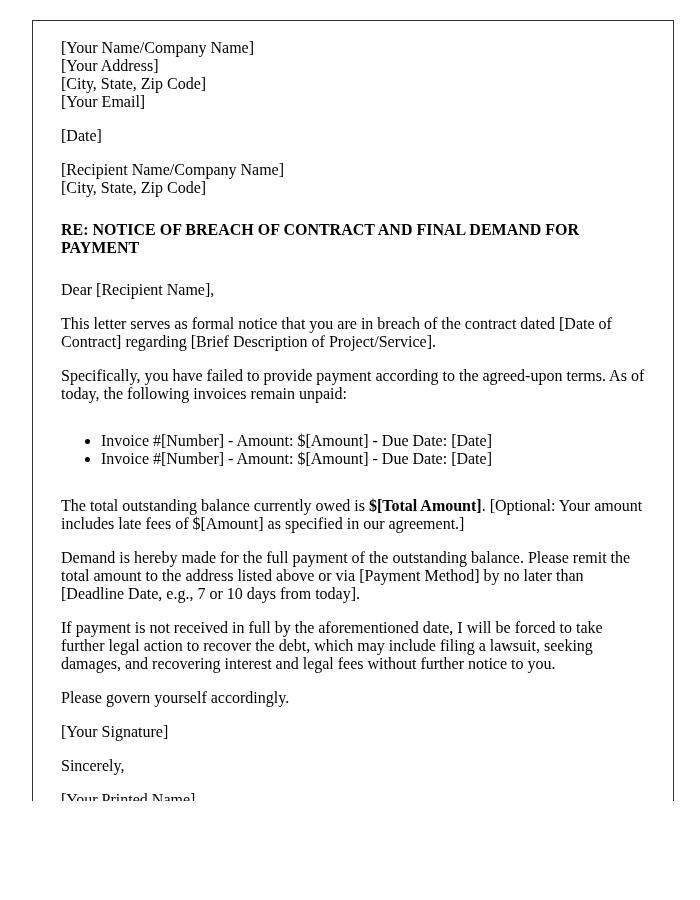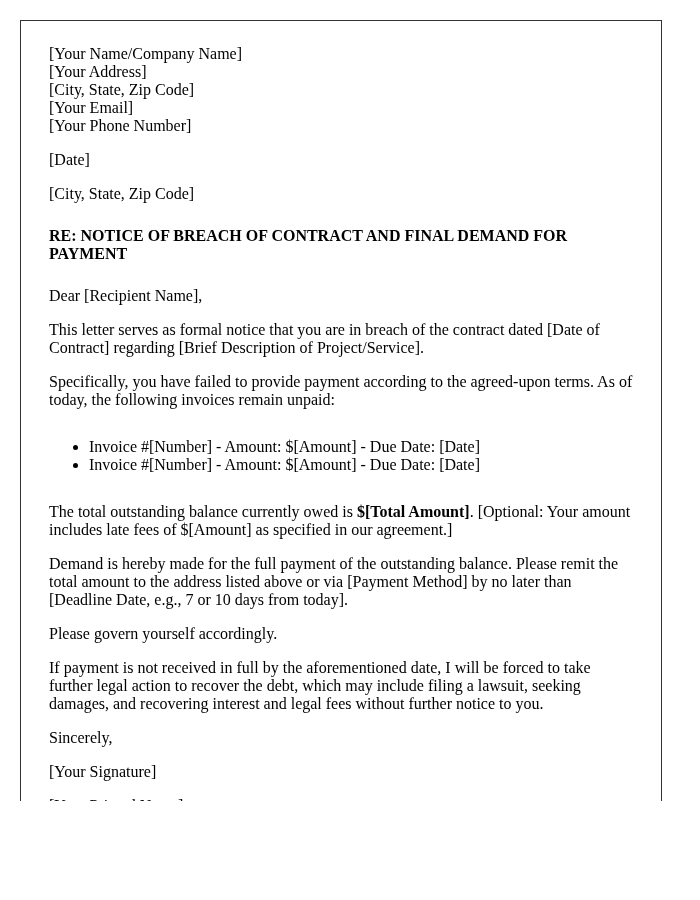--- a/index.html
+++ b/index.html
@@ -19,25 +19,25 @@
     .viewport {
       position: absolute;
       left: 0;
       top: 0;
       width: 700px;
       height: 801px;
       overflow: hidden;
     }
     .letter {
       position: absolute;
-      left: 20px;
+      left: 32px;
       top: 20px;
       width: 584px;
       border: 1px solid #333333;
-      padding: 24px 28px 40px 28px;
+      padding: 18px 28px 40px 28px;
       line-height: 18px;
     }
     .letter p {
       margin: 16px 0;
     }
     .letter p.first {
       margin-top: 0;
     }
     .letter h3 {
       font-size: 16px;
@@ -63,50 +63,50 @@
 <body>
 
 <div class="viewport">
   <div class="letter">
 
     <p class="first">
       <span class="block-line">[Your Name/Company Name]</span>
       <span class="block-line">[Your Address]</span>
       <span class="block-line">[City, State, Zip Code]</span>
       <span class="block-line">[Your Email]</span>
-      <span class="block-line">[Your Phone Number]</span>
     </p>
 
     <p>[Date]</p>
 
     <p>
+      <span class="block-line">[Recipient Name/Company Name]</span>
       <span class="block-line">[City, State, Zip Code]</span>
     </p>
 
     <h3>RE: NOTICE OF BREACH OF CONTRACT AND FINAL DEMAND FOR PAYMENT</h3>
 
     <p>Dear [Recipient Name],</p>
 
     <p>This letter serves as formal notice that you are in breach of the contract dated [Date of Contract] regarding [Brief Description of Project/Service].</p>
 
     <p>Specifically, you have failed to provide payment according to the agreed-upon terms. As of today, the following invoices remain unpaid:</p>
 
     <ul>
       <li>Invoice #[Number] - Amount: $[Amount] - Due Date: [Date]</li>
       <li>Invoice #[Number] - Amount: $[Amount] - Due Date: [Date]</li>
     </ul>
 
     <p><span>The total outstanding balance currently owed is </span><strong>$[Total Amount]</strong><span>. [Optional: Your amount includes late fees of $[Amount] as specified in our agreement.]</span></p>
 
     <p>Demand is hereby made for the full payment of the outstanding balance. Please remit the total amount to the address listed above or via [Payment Method] by no later than [Deadline Date, e.g., 7 or 10 days from today].</p>
 
+    <p>If payment is not received in full by the aforementioned date, I will be forced to take further legal action to recover the debt, which may include filing a lawsuit, seeking damages, and recovering interest and legal fees without further notice to you.</p>
+
     <p>Please govern yourself accordingly.</p>
 
-    <p>If payment is not received in full by the aforementioned date, I will be forced to take further legal action to recover the debt, which may include filing a lawsuit, seeking damages, and recovering interest and legal fees without further notice to you.</p>
+    <p>[Your Signature]</p>
 
     <p>Sincerely,</p>
-
-    <p>[Your Signature]</p>
 
     <p>[Your Printed Name]</p>
 
   </div>
 </div>
 
 </body></html>

